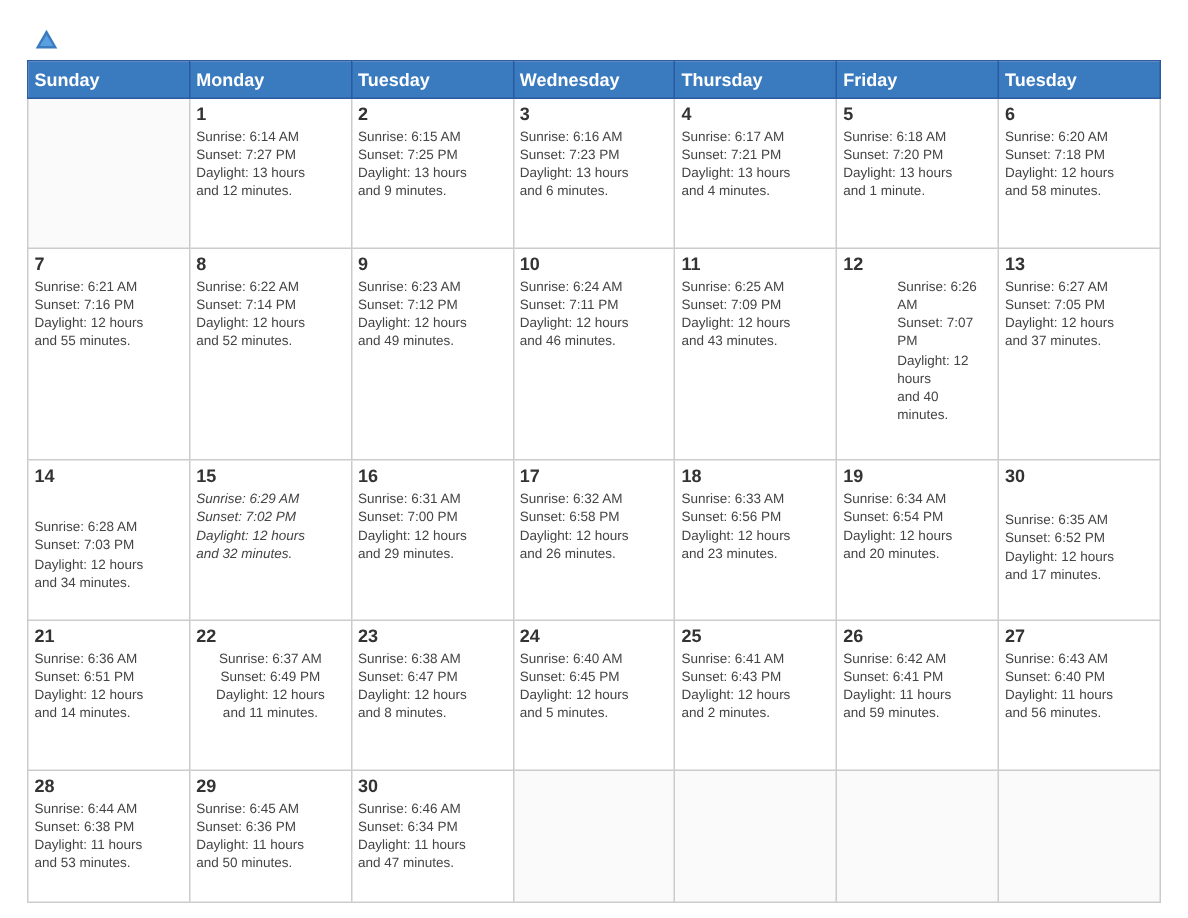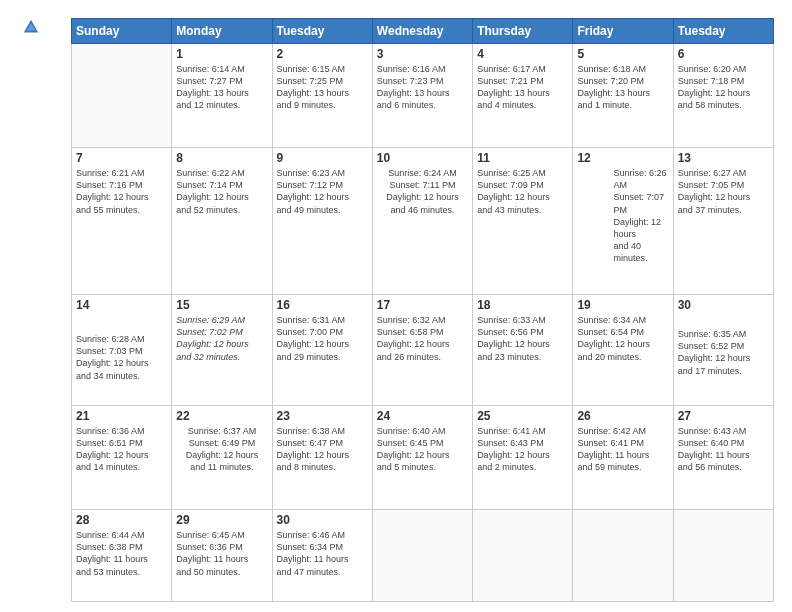--- a/index.html
+++ b/index.html
@@ -8,22 +8,21 @@
       height: 612px;
       font-family: Arial, sans-serif;
       background: #fff;
       overflow: hidden;
     }
     .page {
       width: 792px;
       height: 612px;
       padding: 18px 18px 10px 18px;
       display: flex;
-      flex-direction: row;
-      gap: 31px;
+      flex-direction: column;
     }
     .header {
       display: flex;
       align-items: flex-start;
       justify-content: space-between;
       margin-bottom: 8px;
     }
     .logo {
       display: flex;
       flex-direction: column;
@@ -191,21 +190,21 @@
           </td>
           <td>
             <span class="day-number">9</span>
             <div class="day-info" style="white-space: pre-line;">Sunrise: 6:23 AM
 Sunset: 7:12 PM
 Daylight: 12 hours
 and 49 minutes.</div>
           </td>
           <td>
             <span class="day-number">10</span>
-            <div class="day-info" style="white-space: pre-line; text-align: center;">Sunrise: 6:24 AM
+            <div class="day-info" style="white-space: pre-line;">Sunrise: 6:24 AM
 Sunset: 7:11 PM
 Daylight: 12 hours
 and 46 minutes.</div>
           </td>
           <td>
             <span class="day-number">11</span>
             <div class="day-info" style="white-space: pre-line;">Sunrise: 6:25 AM
 Sunset: 7:09 PM
 Daylight: 12 hours
 and 43 minutes.</div>

